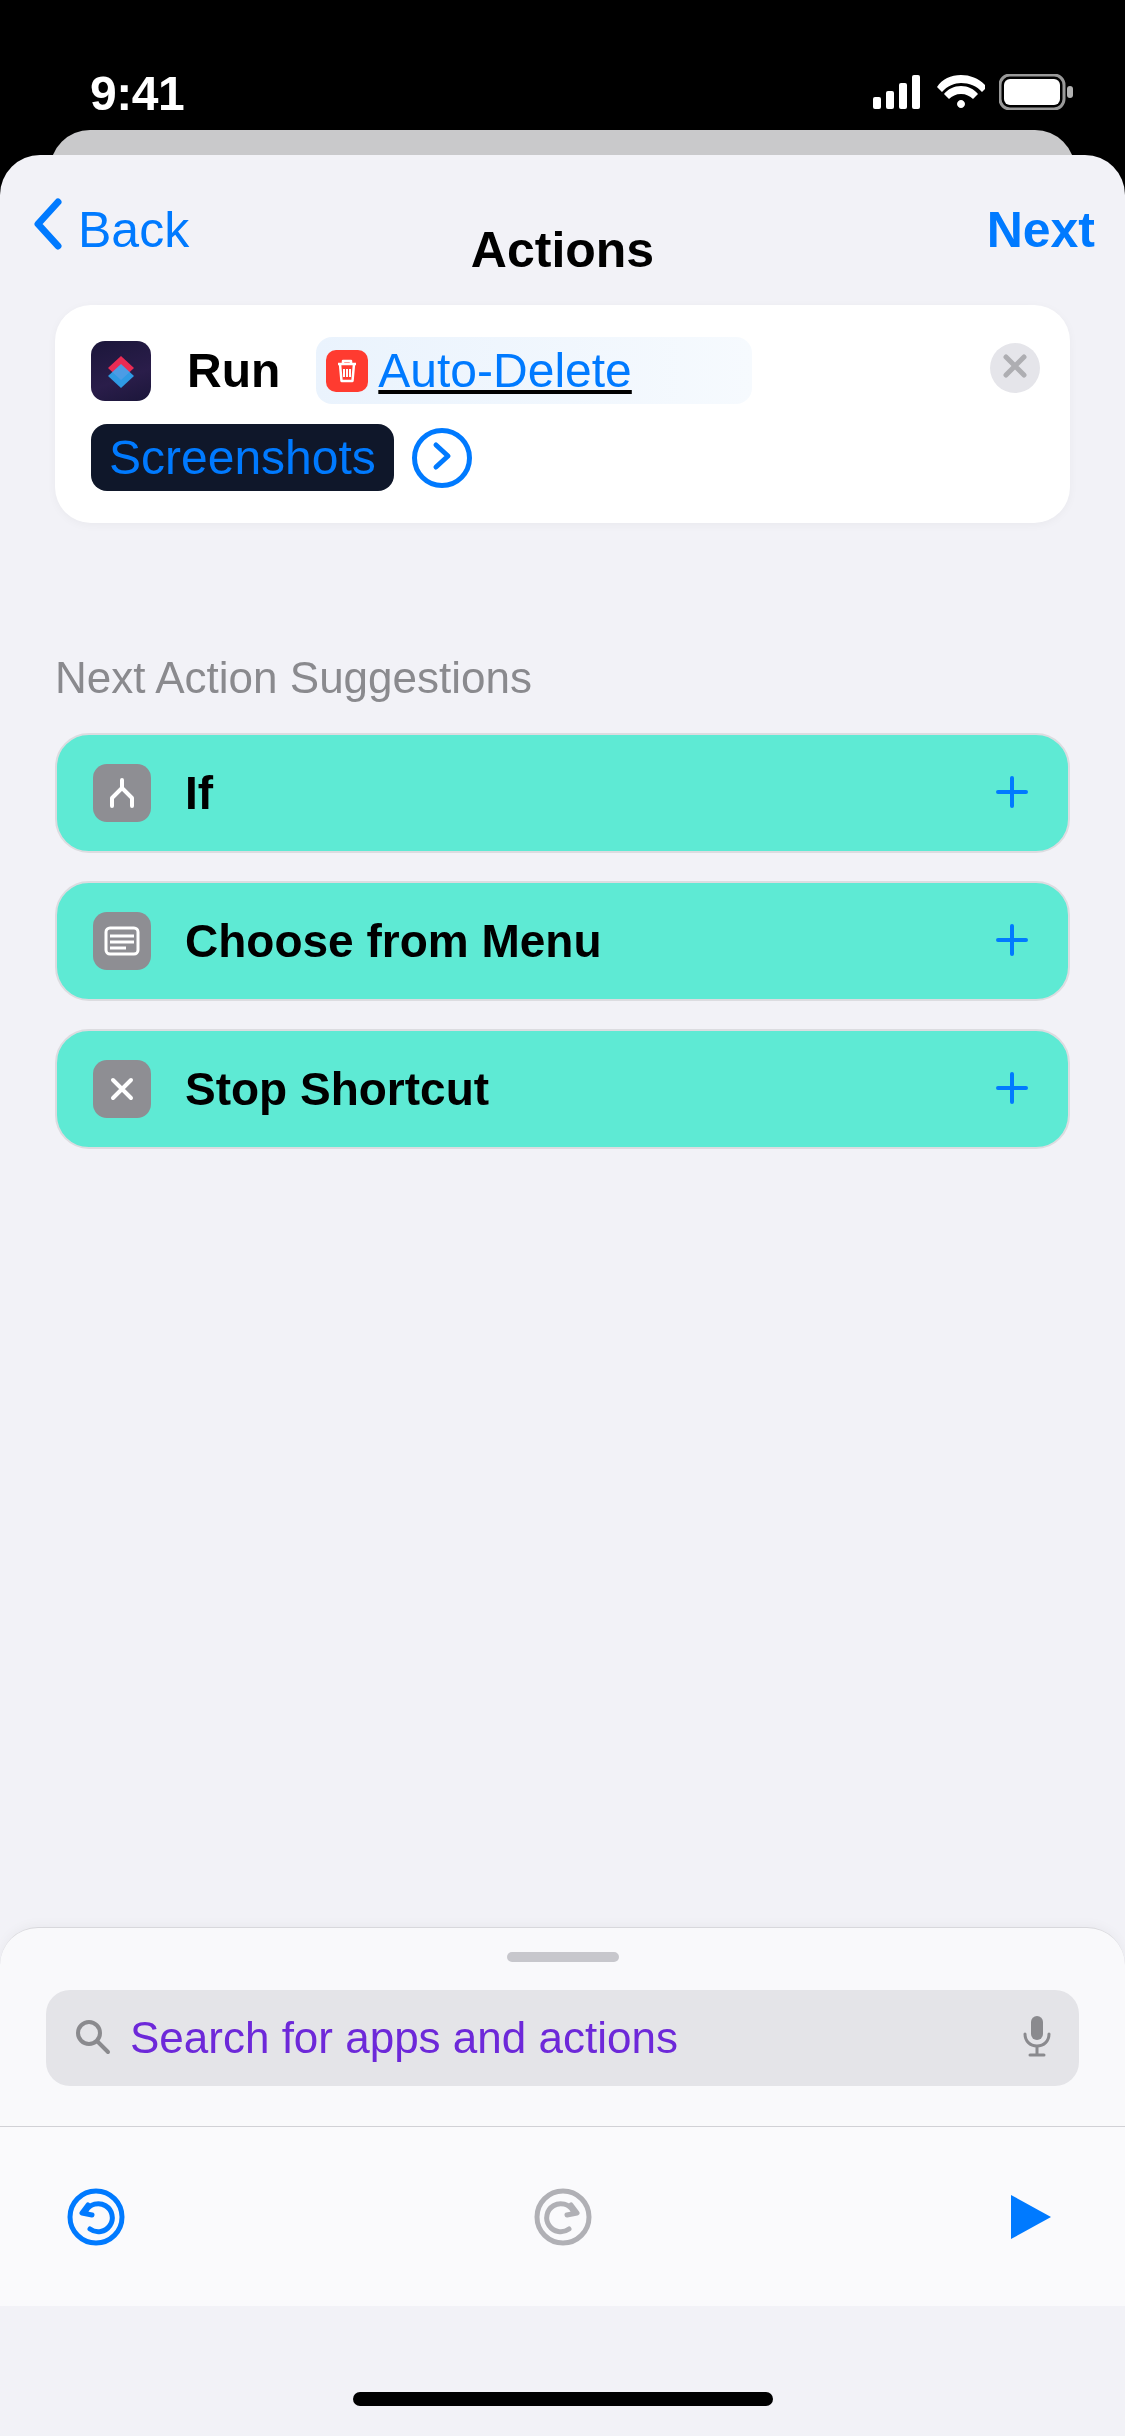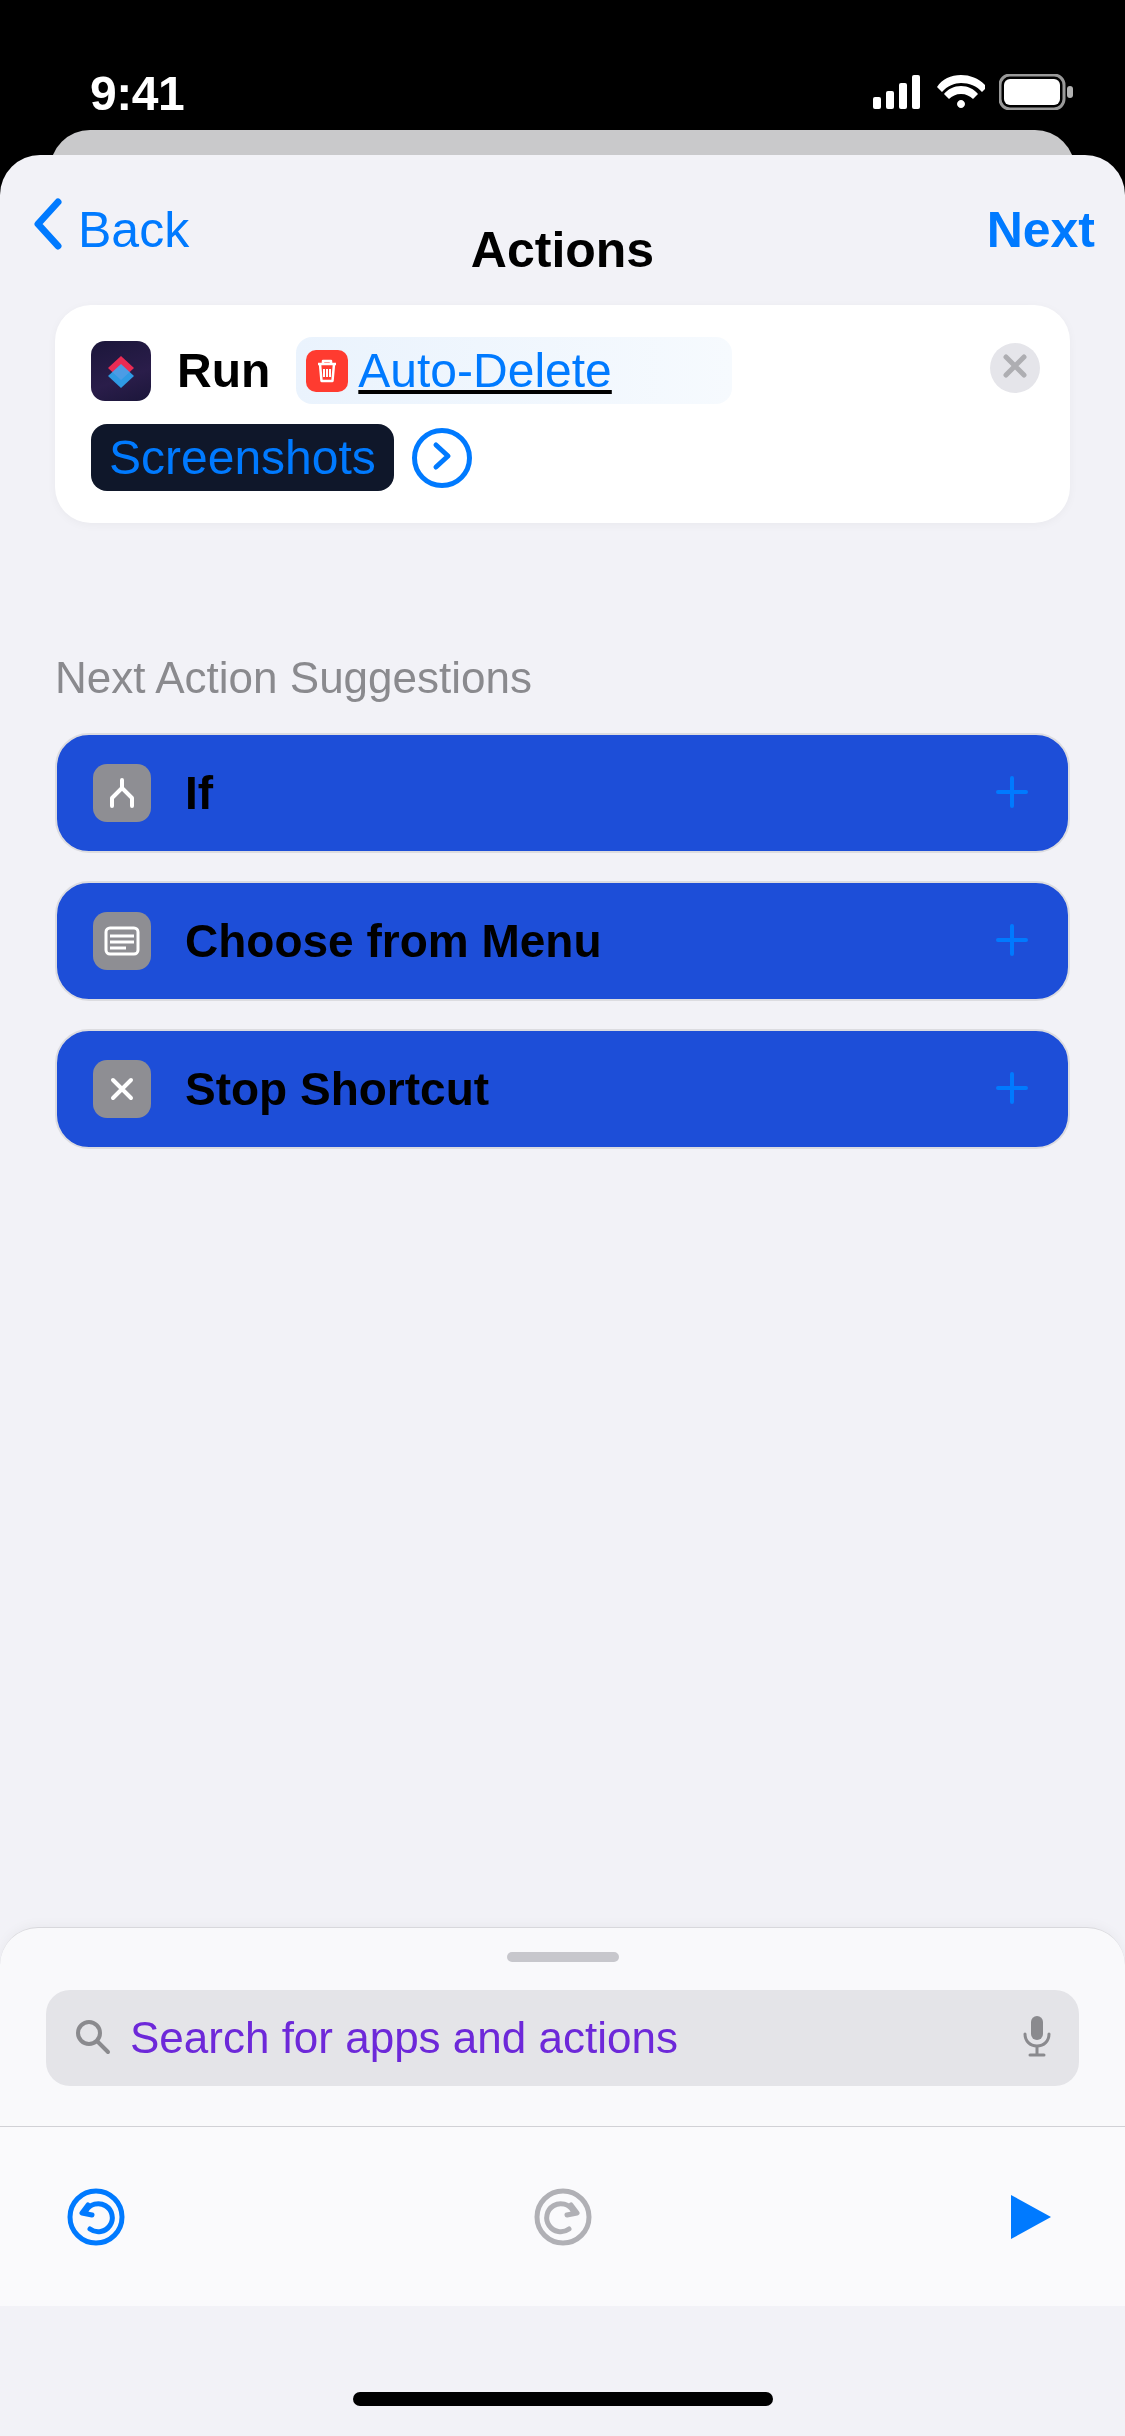--- a/index.html
+++ b/index.html
@@ -14,35 +14,35 @@
   .sheet { position: absolute; top: 155px; left: 0; right: 0; bottom: 0; background: #f2f2f7; border-radius: 40px 40px 0 0; overflow: hidden; display: flex; flex-direction: column; }
   
   .nav { height: 150px; display: flex; align-items: center; justify-content: space-between; padding: 0 30px; }
   .nav .left { display: flex; align-items: center; gap: 16px; color: #007aff; font-size: 50px; font-weight: 400; }
   .nav .title { font-size: 50px; font-weight: 600; color: #000; position:absolute; left:0; right:0; text-align:center; pointer-events:none;margin-top:39px;}
   .nav .next { color: #007aff; font-size: 50px; font-weight: 600; }
   
   .content { padding: 0 55px; flex: 1; }
   .action-card { background: #fff; border-radius: 36px; padding: 32px 36px 32px 36px; box-shadow: 0 2px 10px rgba(0,0,0,0.04); position: relative; }
   .action-card .close-dot { position: absolute; right: 30px; top: 38px; width: 50px; height: 50px; border-radius: 25px; background: #e5e5ea; display: flex; align-items: center; justify-content: center; }
-  .action-line1 { display: flex; align-items: center; gap: 26px; flex-wrap: wrap; }
+  .action-line1 { display: flex; align-items: center; gap: 36px; flex-wrap: wrap; }
   .shortcuts-icon { width: 60px; height: 60px; border-radius: 14px; background: linear-gradient(160deg,#1b163a 0%,#2a1d4a 60%,#1b163a 100%); display: flex; align-items: center; justify-content: center; }
   .run-label { font-size: 48px; font-weight: 600; color: #000; }
   .token { display: inline-flex; align-items: center; gap: 10px; background: #eaf3fd; border-radius: 16px; padding: 6px 18px 6px 10px; text-decoration: underline; }
   .token .trash-badge { width: 42px; height: 42px; border-radius: 10px; background: #ff3b30; display:flex; align-items:center; justify-content:center;}
   .token .token-text { font-size: 48px; font-weight: 500; color: #007aff; }
   .token.long { background: linear-gradient(90deg,#eaf3fd 0%, #f6fafe 100%); padding-right:120px;}
   .action-line2 { margin-top: 20px; display: flex; align-items: center; gap: 18px; }
   .pill-token { background: #0f172a; border-radius: 16px; padding: 6px 18px; }
   .pill-token span { font-size: 48px; font-weight: 500; color: #007aff; }
   .disclosure { width: 60px; height: 60px; border: 5px solid #007aff; border-radius: 30px; display:flex; align-items:center; justify-content:center;}
   
   .sugg-header { margin-top: 130px; font-size: 44px; font-weight: 400; color: #8a8a8e; margin-bottom: 30px; }
   
-  .sugg-row { border: 2px solid #dcdce0; background: #1d4ed8; border-radius: 34px; height: 120px; display: flex; align-items: center; padding: 0 36px; margin-bottom: 28px; }
+  .sugg-row { border: 2px solid #dcdce0; background: #5eead4; border-radius: 34px; height: 120px; display: flex; align-items: center; padding: 0 36px; margin-bottom: 28px; }
   .sugg-row .icon-box { width: 58px; height: 58px; border-radius: 14px; background: #8e8e93; display:flex; align-items:center; justify-content:center; margin-right: 34px;}
   .sugg-row .label { font-size: 46px; font-weight: 600; color: #000; flex: 1; }
   .sugg-row .plus { font-size: 54px; font-weight: 300; color: #007aff; }
   
   .search-panel { position: absolute; left: 0; right: 0; bottom: 310px; background: #f9f9fb; border-top: 1px solid #d8d8dc; border-radius: 38px 38px 0 0; padding: 24px 46px 40px; box-shadow: 0 -2px 12px rgba(0,0,0,0.04);}
   .grabber { width: 112px; height: 10px; background: #c7c7cc; border-radius: 5px; margin: 0 auto 28px; }
   .searchbar { height: 96px; background: #e4e4e8; border-radius: 24px; display: flex; align-items: center; padding: 0 26px; gap: 18px; }
   .searchbar .placeholder { font-size: 44px; color: #6d28d9; flex: 1; }
   .mic { color: #8a8a8e; }
   

